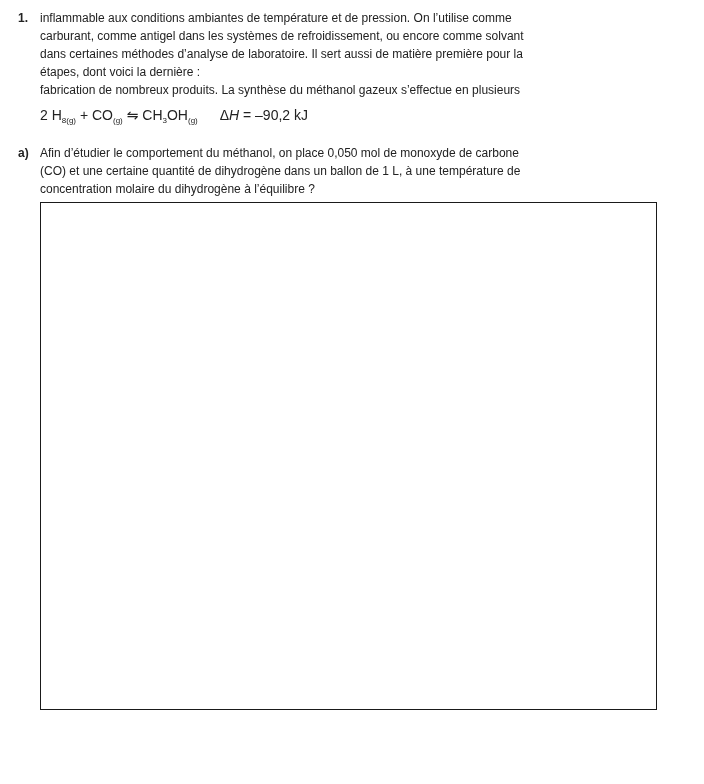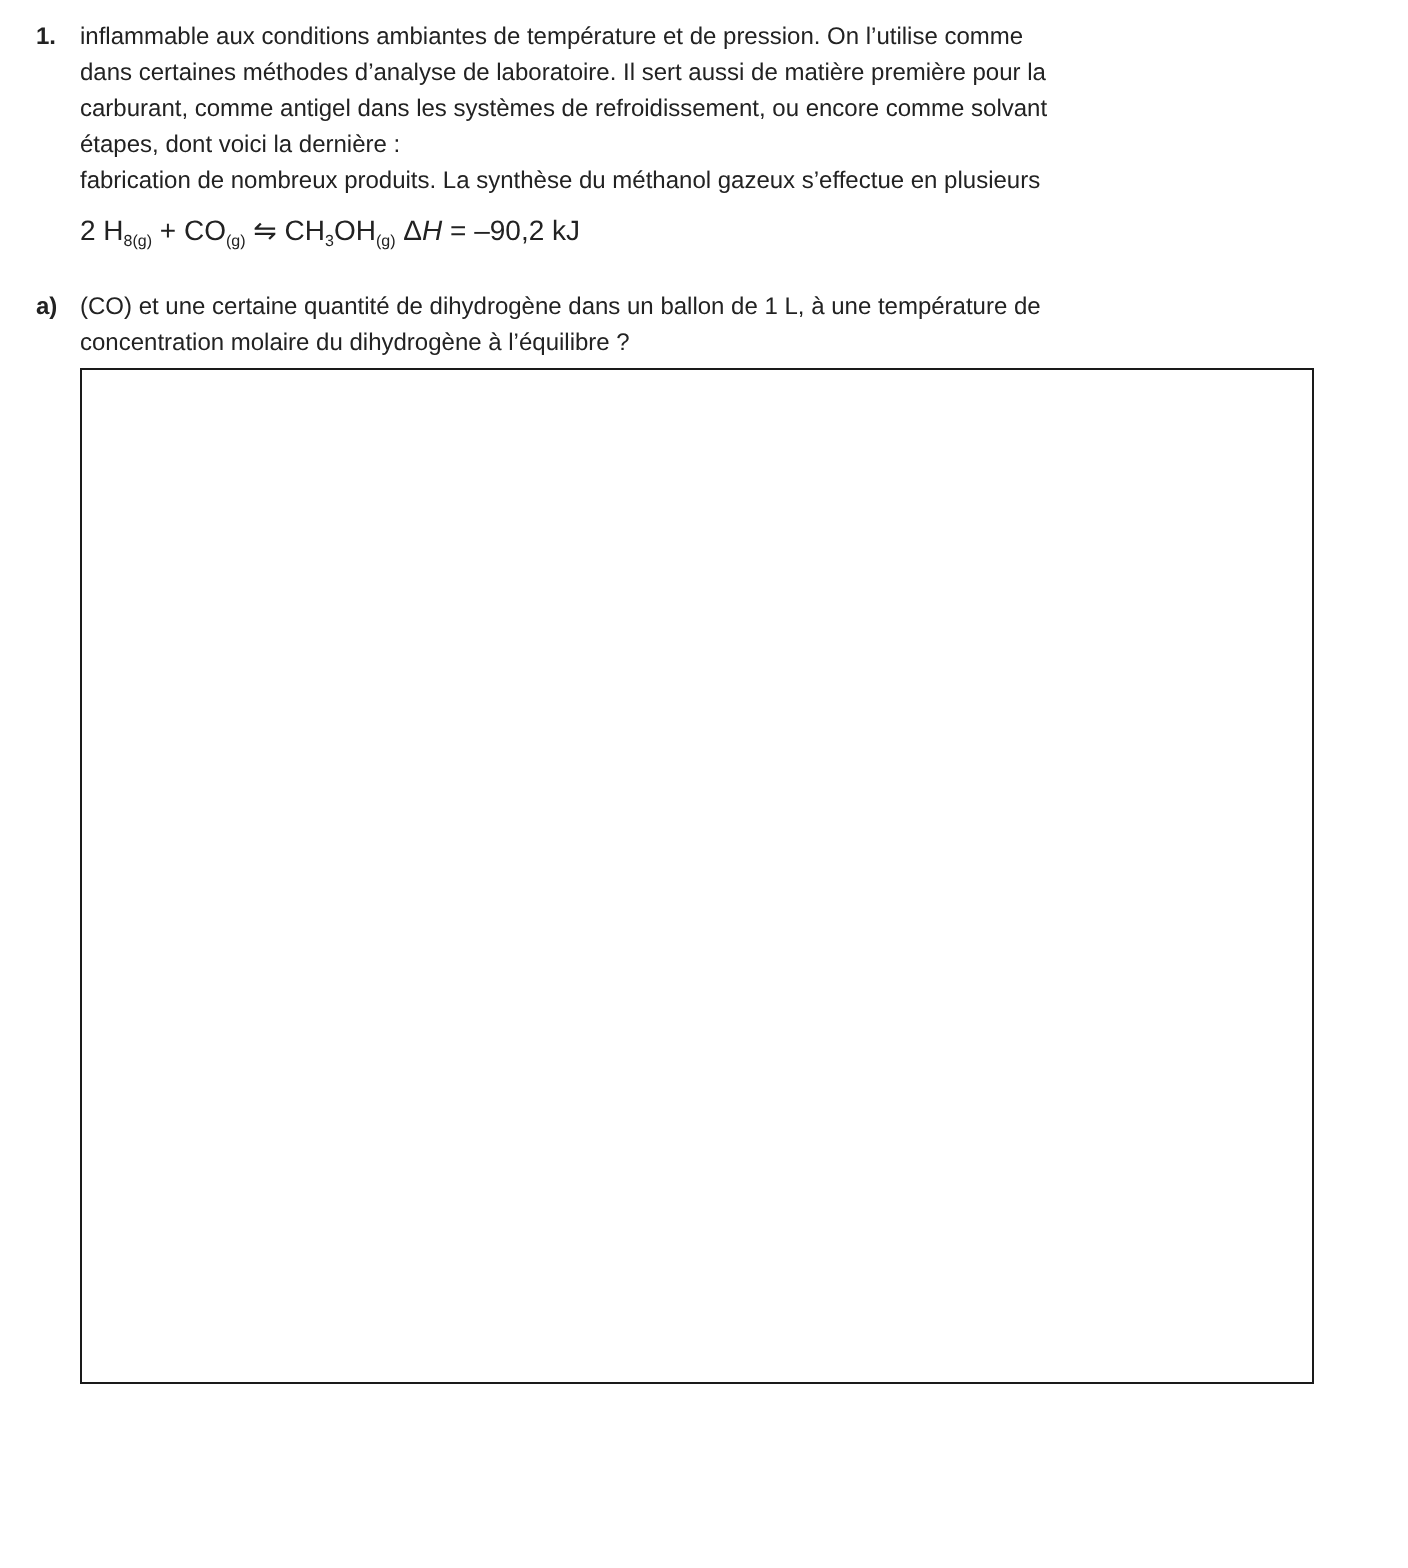--- a/index.html
+++ b/index.html
@@ -21,21 +21,21 @@
     line-height: 18px;
   }
   .content { font-size: 12px; line-height: 18px; }
   .content .line { white-space: nowrap; }
   .equation-block { margin-left: 22px; margin-top: 3px; }
   .eq-row {
     font-size: 14px;
     line-height: 26px;
     white-space: nowrap;
   }
-  .eq-dh { }
+  .eq-dh { margin-left: 18px; }
   .part-a { margin-top: 10px; }
   .sub { font-size: 8px; vertical-align: -3px; }
   .sup { font-size: 8px; vertical-align: 5px; }
   .it { font-style: italic; }
   .answer-box {
     margin-left: 22px;
     margin-top: 4px;
     width: 617px;
     height: 508px;
     border: 1px solid #1a1a1a;
@@ -45,37 +45,38 @@
 </style>
 </head>
 <body>
 
 <div class="page">
 
   <div class="row">
     <span class="num">1.</span>
     <div class="content">
         <div class="line"><span>inflammable aux conditions ambiantes de température et de pression. On l’utilise comme</span></div>
+        <div class="line"><span>carburant, comme antigel dans les systèmes de refroidissement, ou encore comme solvant</span></div>
         <div class="line"><span>dans certaines méthodes d’analyse de laboratoire. Il sert aussi de matière première pour la</span></div>
-        <div class="line"><span>carburant, comme antigel dans les systèmes de refroidissement, ou encore comme solvant</span></div>
         <div class="line"><span>étapes, dont voici la dernière :</span></div>
         <div class="line"><span>fabrication de nombreux produits. La synthèse du méthanol gazeux s’effectue en plusieurs</span></div>
       </div>
   </div>
 
   <div class="equation-block">
     <div class="eq-row">
       <span><span>2 H</span><span class="sub">8(g)</span><span> + CO</span><span class="sub">(g)</span><span> ⇋ CH</span><span class="sub">3</span><span>OH</span><span class="sub">(g)</span></span>
       <span class="eq-dh"><span>Δ</span><span class="it">H</span><span> = –90,2 kJ</span></span>
     </div>
   </div>
 
   <div class="row part-a">
     <span class="num">a)</span>
     <div class="content">
+        <div class="line"><span>Afin d’étudier le comportement du méthanol, on place 0,050 mol de monoxyde de carbone</span></div>
         <div class="line"><span>(CO) et une certaine quantité de dihydrogène dans un ballon de 1 L, à une température de</span></div>
         <div class="line"><span>concentration molaire du dihydrogène à l’équilibre ?</span></div>
       </div>
   </div>
 
   <div class="answer-box"></div>
 
 </div>
 
 </body></html>

